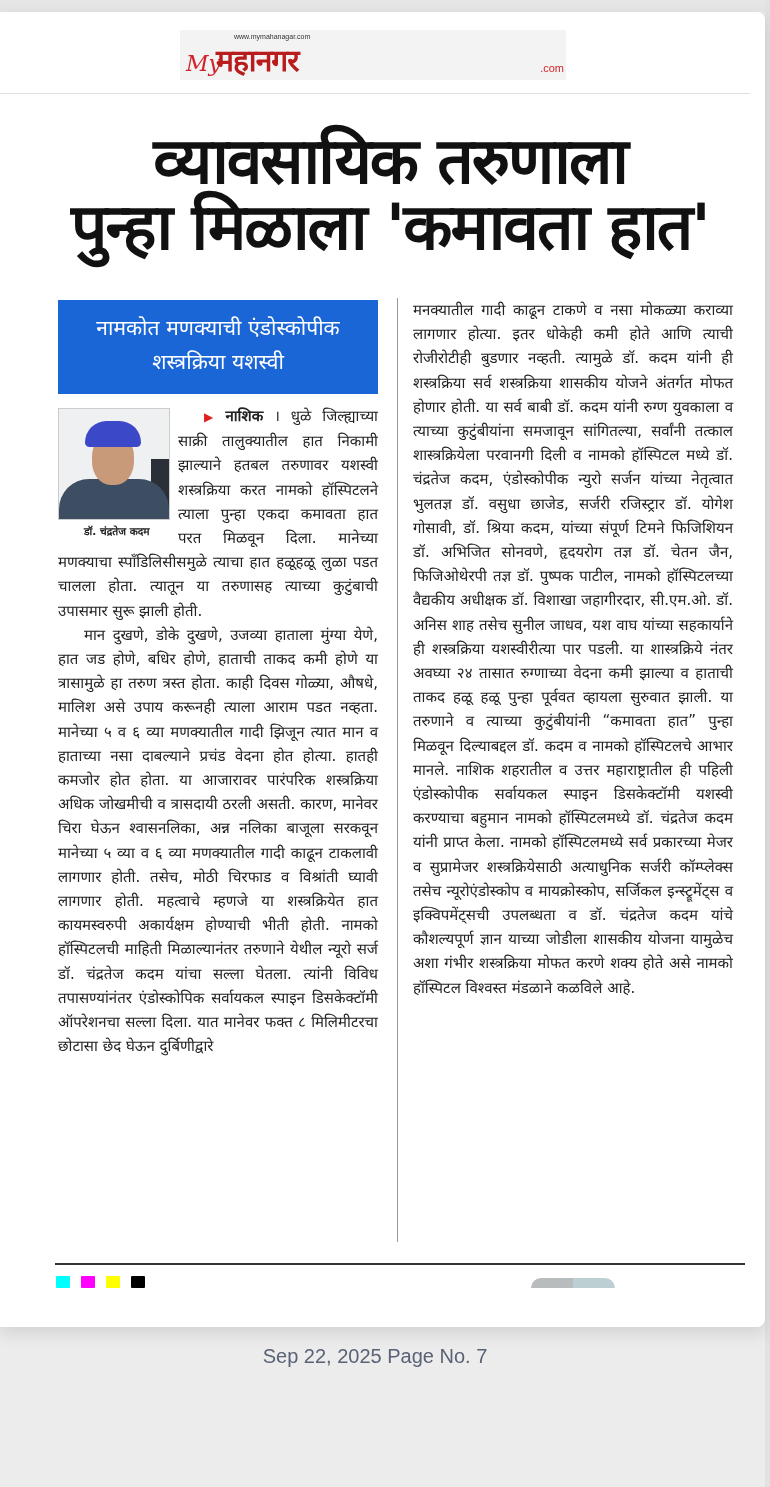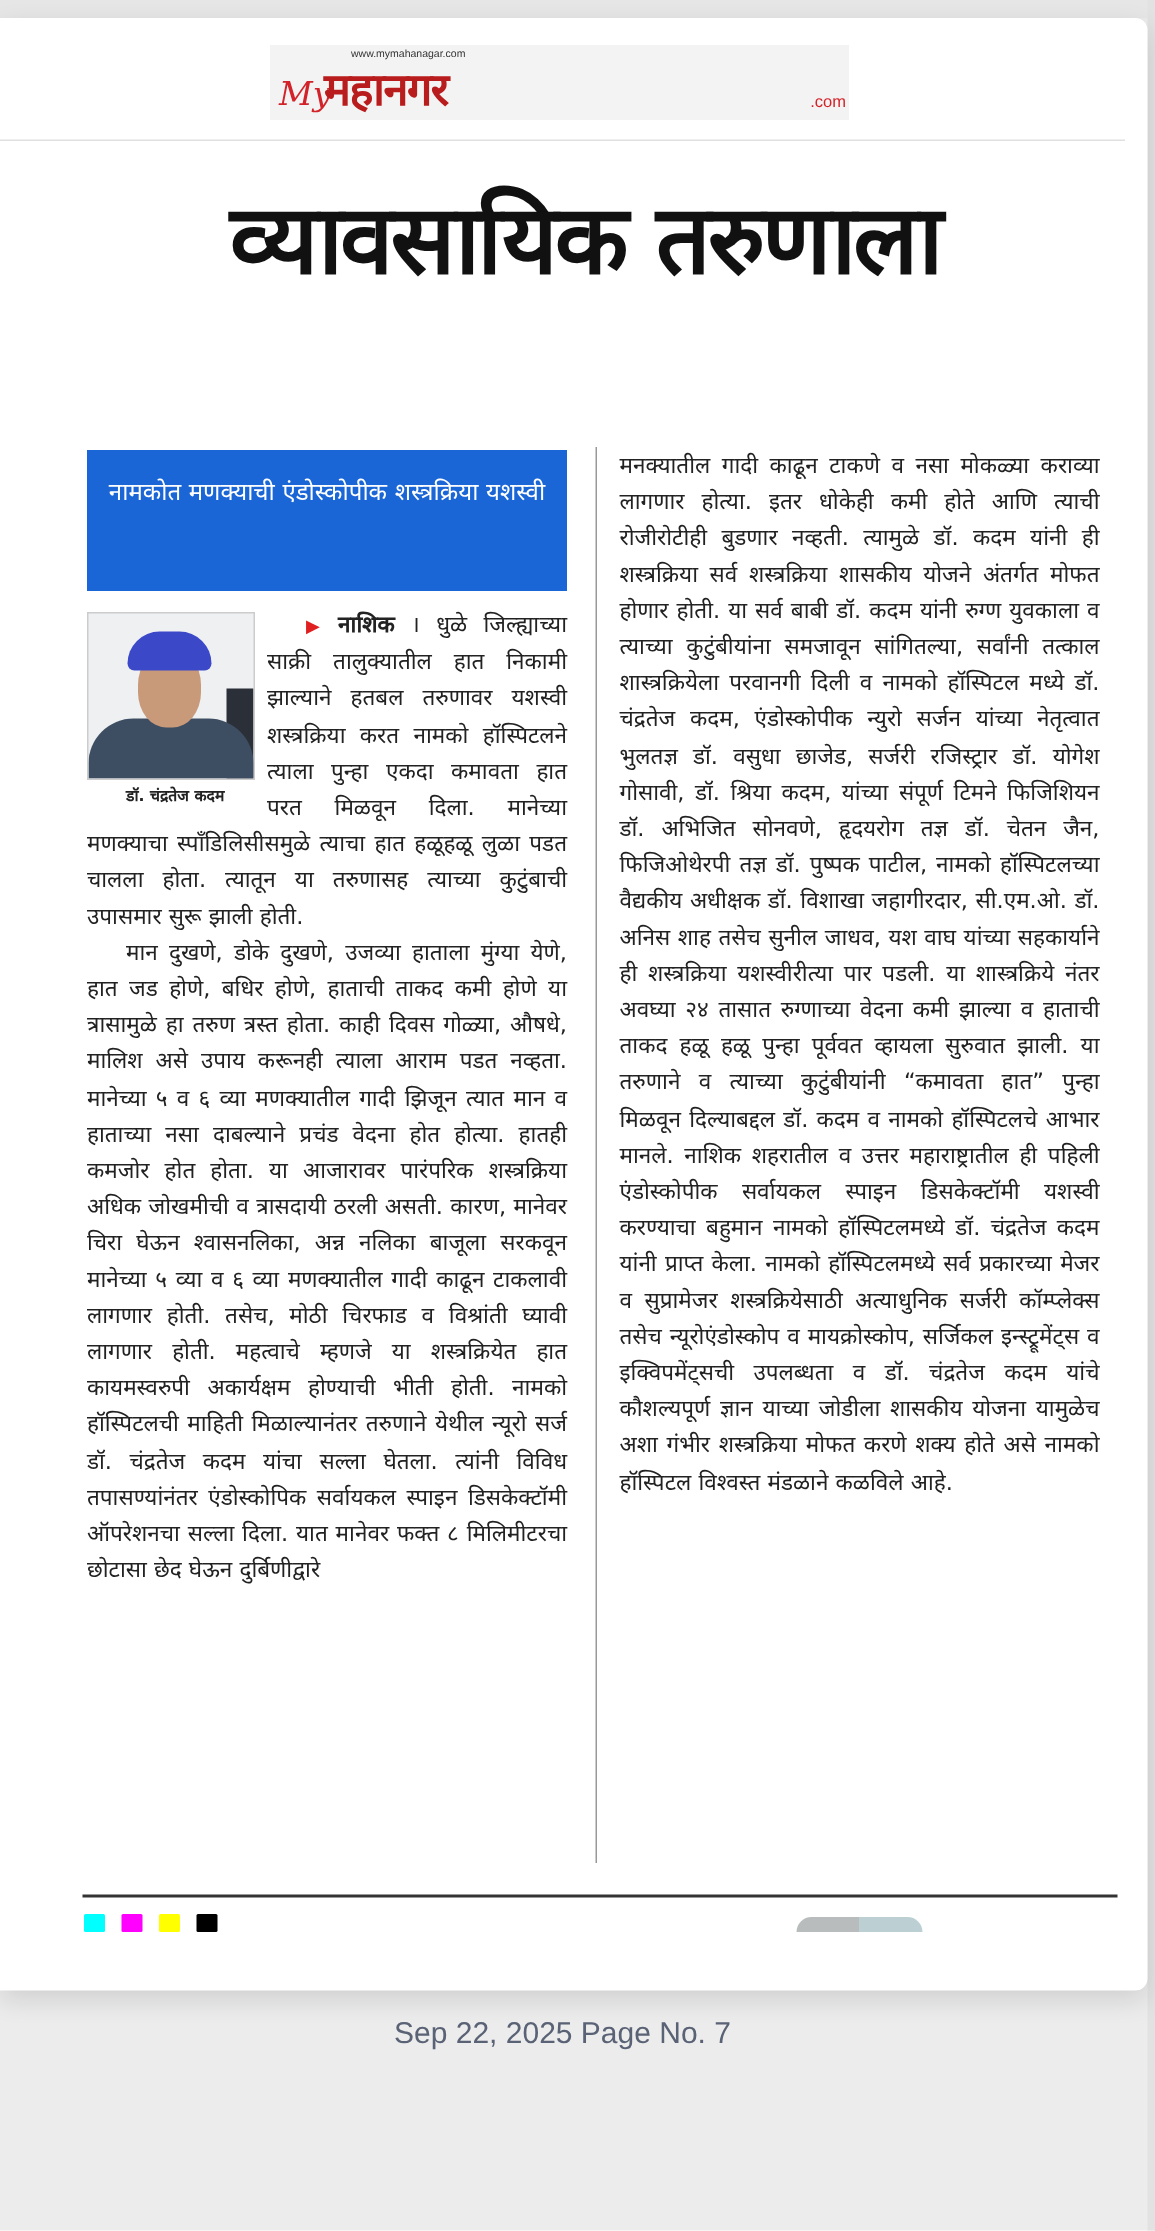--- a/index.html
+++ b/index.html
@@ -37,21 +37,21 @@
   .mh-com { position: absolute; right: 2px; bottom: 6px; font-size: 11px; color: #d2232a; font-family: "Liberation Sans", sans-serif; }
   .page-top-line { position: absolute; left: 0; top: 93px; width: 750px; height: 1px; background: #e0e0e0; }
   .headline {
     position: absolute; left: 40px; top: 128px; width: 700px; text-align: center;
     font-size: 64px; line-height: 66px; font-weight: bold; color: #111;
     font-family: "DejaVu Sans", sans-serif; letter-spacing: -2px;
   }
   .subhead {
     position: absolute; left: 58px; top: 300px; width: 320px; height: 94px;
     background: #1a66d6; color: #fff; text-align: center;
-    font-size: 16px; line-height: 34px; padding-top: 11px; box-sizing: border-box;
+    font-size: 21px; line-height: 34px; padding-top: 11px; box-sizing: border-box;
     font-family: "DejaVu Sans", sans-serif;
   }
   .col {
     position: absolute; font-size: 15px; line-height: 24.2px; color: #222;
     text-align: justify; font-family: "DejaVu Sans", sans-serif;
   }
   .col-left { left: 58px; top: 404px; width: 320px; }
   .col-right { left: 413px; top: 298px; width: 320px; }
   .col p { margin: 0; text-indent: 0; }
   .col p.indent { text-indent: 26px; }
@@ -96,20 +96,21 @@
     <span class="mh-my">My</span>
     <span class="mh-name2">महानगर</span>
     <span class="mh-com">.com</span>
   </div>
 </div>
 
 <div class="page-top-line"></div>
 
 <div class="headline">
   <div>व्यावसायिक तरुणाला</div>
+  <div>पुन्हा मिळाला 'कमावता हात'</div>
 </div>
 
 <div class="subhead">नामकोत मणक्याची एंडोस्कोपीक शस्त्रक्रिया यशस्वी</div>
 
 <div class="col col-left">
   <p class="indent">
     <span class="dateline-arrow">▶</span><span class="dateline">नाशिक</span>
     <span>।</span>
     <span class="photo-block">
       <span class="photo" style="display:block">

